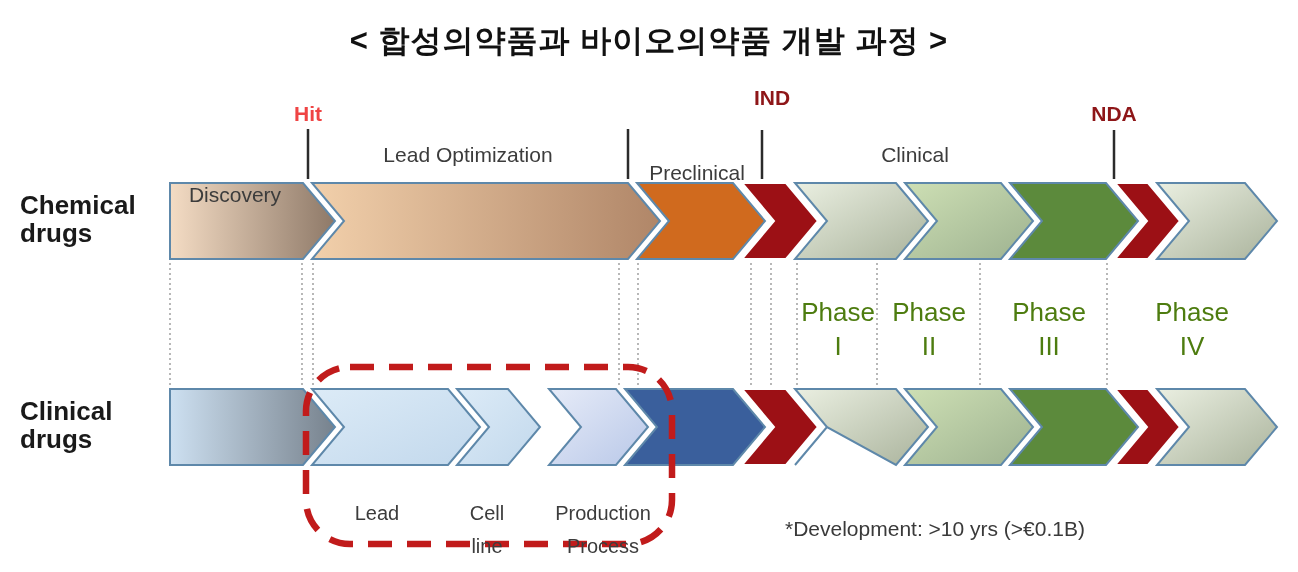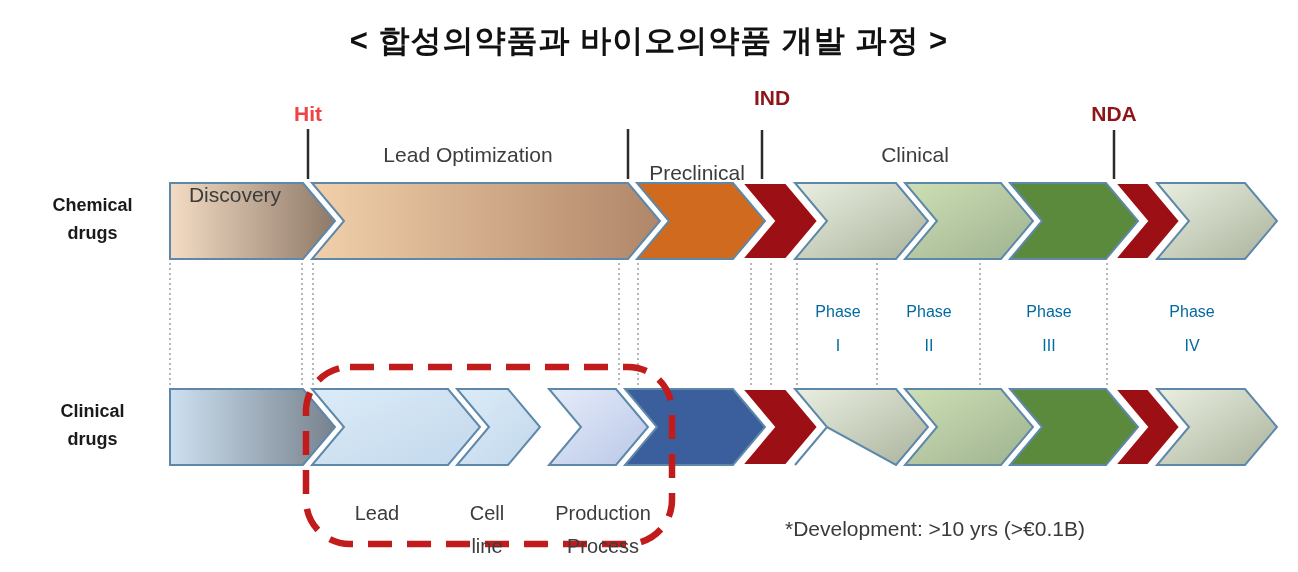--- a/index.html
+++ b/index.html
@@ -10,25 +10,25 @@
   #shapes{position:absolute;left:0;top:0;width:1298px;height:572px;}
   .txt{position:absolute;white-space:nowrap;}
   .title{
     left:0;top:20px;width:1298px;text-align:center;
     font-size:31px;font-weight:bold;color:#111;letter-spacing:1px;
   }
   .stage-label{font-size:21px;color:#3c3c3c;text-align:center;}
   .milestone{font-size:21px;font-weight:bold;color:#ef4444;text-align:center;}
   .milestone.red{color:#8e1618;}
   .row-label{
-    font-size:18px;font-weight:bold;color:#1a1a1a;text-align:center;
+    font-size:26px;font-weight:bold;color:#1a1a1a;text-align:left;
     line-height:28px;white-space:normal;
   }
   .phase-label{
-    font-size:16px;color:#0369a1;text-align:center;line-height:34px;white-space:normal;
+    font-size:26px;color:#4d7c0f;text-align:center;line-height:34px;white-space:normal;
   }
   .bio-stage{
     font-size:20px;color:#3c3c3c;text-align:center;line-height:33px;white-space:normal;margin-top:20px;
   }
   .footnote{font-size:21px;color:#3a3a3a;}
 </style>
 </head>
 <body>
 
 <div id="canvas">

